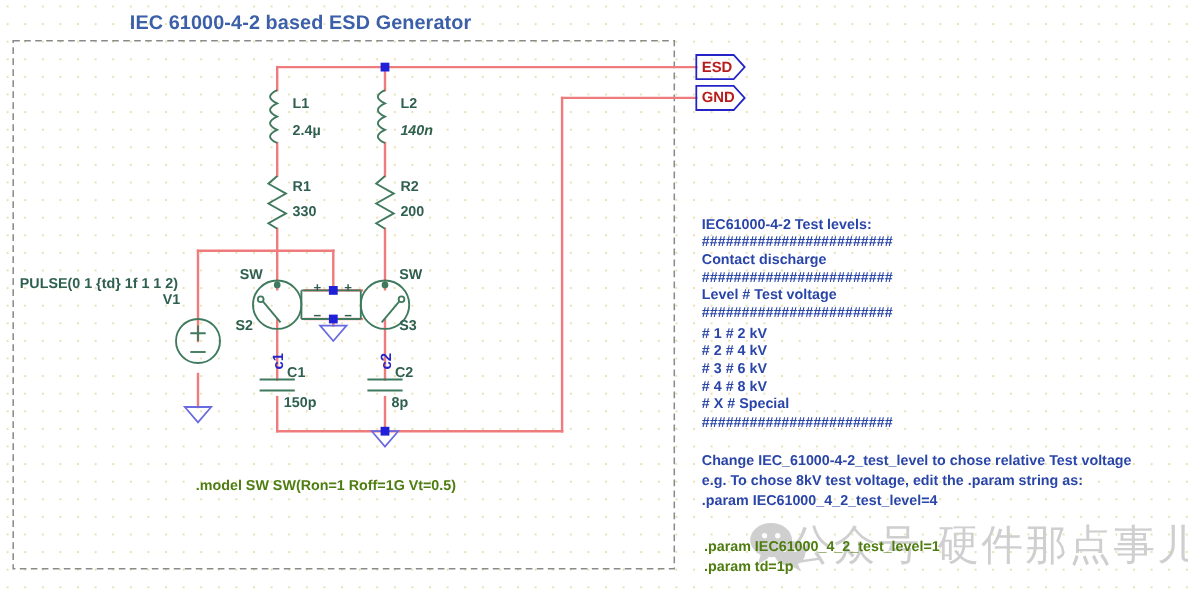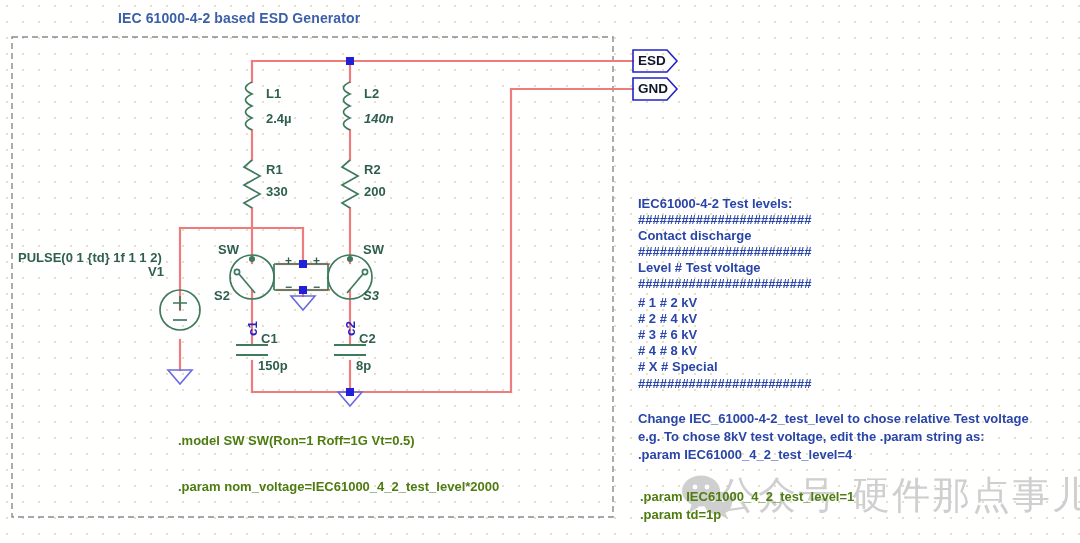--- a/index.html
+++ b/index.html
@@ -14,29 +14,29 @@
   .grid{
     position:absolute;left:0;top:0;width:1080px;height:543px;
     background-image:radial-gradient(circle at 1px 1px, #e7dfae 1.1px, transparent 1.2px);
     background-size:16px 16px;
     background-position:6px 5px;
     opacity:.95;
   }
   svg.layer{position:absolute;left:0;top:0;width:1080px;height:543px;}
   .title{
     position:absolute;left:118px;top:10px;
-    font-size:14px;font-weight:bold;color:#3b5fa8;
+    font-size:18px;font-weight:bold;color:#3b5fa8;
     letter-spacing:.1px;white-space:nowrap;
   }
   .lbl{position:absolute;white-space:nowrap;font-size:13px;color:#2e5f4f;font-weight:bold;}
   .netlbl{position:absolute;white-space:nowrap;font-size:13.5px;font-weight:bold;color:#2323c8;}
   .netlbl.rot{transform:rotate(-90deg);transform-origin:left top;}
   .spice{position:absolute;white-space:nowrap;font-size:13px;font-weight:bold;color:#4d7c0f;}
   .bluetxt{position:absolute;white-space:nowrap;font-size:13px;font-weight:bold;color:#2a45a8;}
-  .porttxt{position:absolute;white-space:nowrap;font-size:13.5px;font-weight:bold;color:#0f172a;}
+  .porttxt{position:absolute;white-space:nowrap;font-size:13.5px;font-weight:bold;color:#b91c1c;}
   .wm{
     position:absolute;white-space:nowrap;
     font-size:38px;color:#cfcfcf;font-family:"DejaVu Sans",sans-serif;
     letter-spacing:2px;
   }
   .wmlogo{position:absolute;}
 </style>
 </head>
 <body>
 
@@ -157,21 +157,21 @@
   <div class="lbl" style="left:364px;top:111px;font-style:italic;">140n</div>
 
   <div class="lbl" style="left:266px;top:162px;">R1</div>
   <div class="lbl" style="left:266px;top:184px;">330</div>
   <div class="lbl" style="left:364px;top:162px;">R2</div>
   <div class="lbl" style="left:364px;top:184px;">200</div>
 
   <div class="lbl" style="left:218px;top:242px;">SW</div>
   <div class="lbl" style="left:214px;top:288px;">S2</div>
   <div class="lbl" style="left:363px;top:242px;">SW</div>
-  <div class="lbl" style="left:363px;top:288px;font-style:italic;">S3</div>
+  <div class="lbl" style="left:363px;top:288px;">S3</div>
 
   <div class="lbl" style="left:285px;top:254px;font-size:12px;">+</div>
   <div class="lbl" style="left:285px;top:280px;font-size:12px;">−</div>
   <div class="lbl" style="left:313px;top:254px;font-size:12px;">+</div>
   <div class="lbl" style="left:313px;top:280px;font-size:12px;">−</div>
 
   <div class="lbl" style="left:261px;top:331px;">C1</div>
   <div class="lbl" style="left:258px;top:358px;">150p</div>
   <div class="lbl" style="left:359px;top:331px;">C2</div>
   <div class="lbl" style="left:356px;top:358px;">8p</div>
@@ -179,21 +179,20 @@
   <div class="netlbl rot" style="left:245px;top:336px;">c1</div>
   <div class="netlbl rot" style="left:343px;top:336px;">c2</div>
 
   <div class="lbl" style="left:148px;top:264px;">V1</div>
   <div class="lbl" style="left:18px;top:250px;">PULSE(0 1 {td} 1f 1 1 2)</div>
 
   <div class="porttxt" style="left:638px;top:53px;">ESD</div>
   <div class="porttxt" style="left:638px;top:81px;">GND</div>
 
   <div class="spice" style="left:178px;top:433px;">.model SW SW(Ron=1 Roff=1G Vt=0.5)</div>
-  <div class="spice" style="left:178px;top:479px;">.param nom_voltage=IEC61000_4_2_test_level*2000</div>
 
   <svg class="wmlogo" style="left:678px;top:472px;width:56px;height:48px;" viewBox="0 0 56 48">
     <ellipse cx="23" cy="19" rx="19" ry="15.5" fill="#cfcfcf"></ellipse>
     <path d="M14,31 L11,41 L21,35 Z" fill="#cfcfcf"></path>
     <circle cx="17" cy="15" r="2.4" fill="#fdfdfd"></circle>
     <circle cx="29" cy="15" r="2.4" fill="#fdfdfd"></circle>
     <ellipse cx="40" cy="31" rx="14" ry="11.5" fill="#cfcfcf"></ellipse>
     <path d="M47,40 L50,47 L42,43 Z" fill="#cfcfcf"></path>
     <circle cx="35" cy="28" r="1.9" fill="#fdfdfd"></circle>
     <circle cx="45" cy="28" r="1.9" fill="#fdfdfd"></circle>

